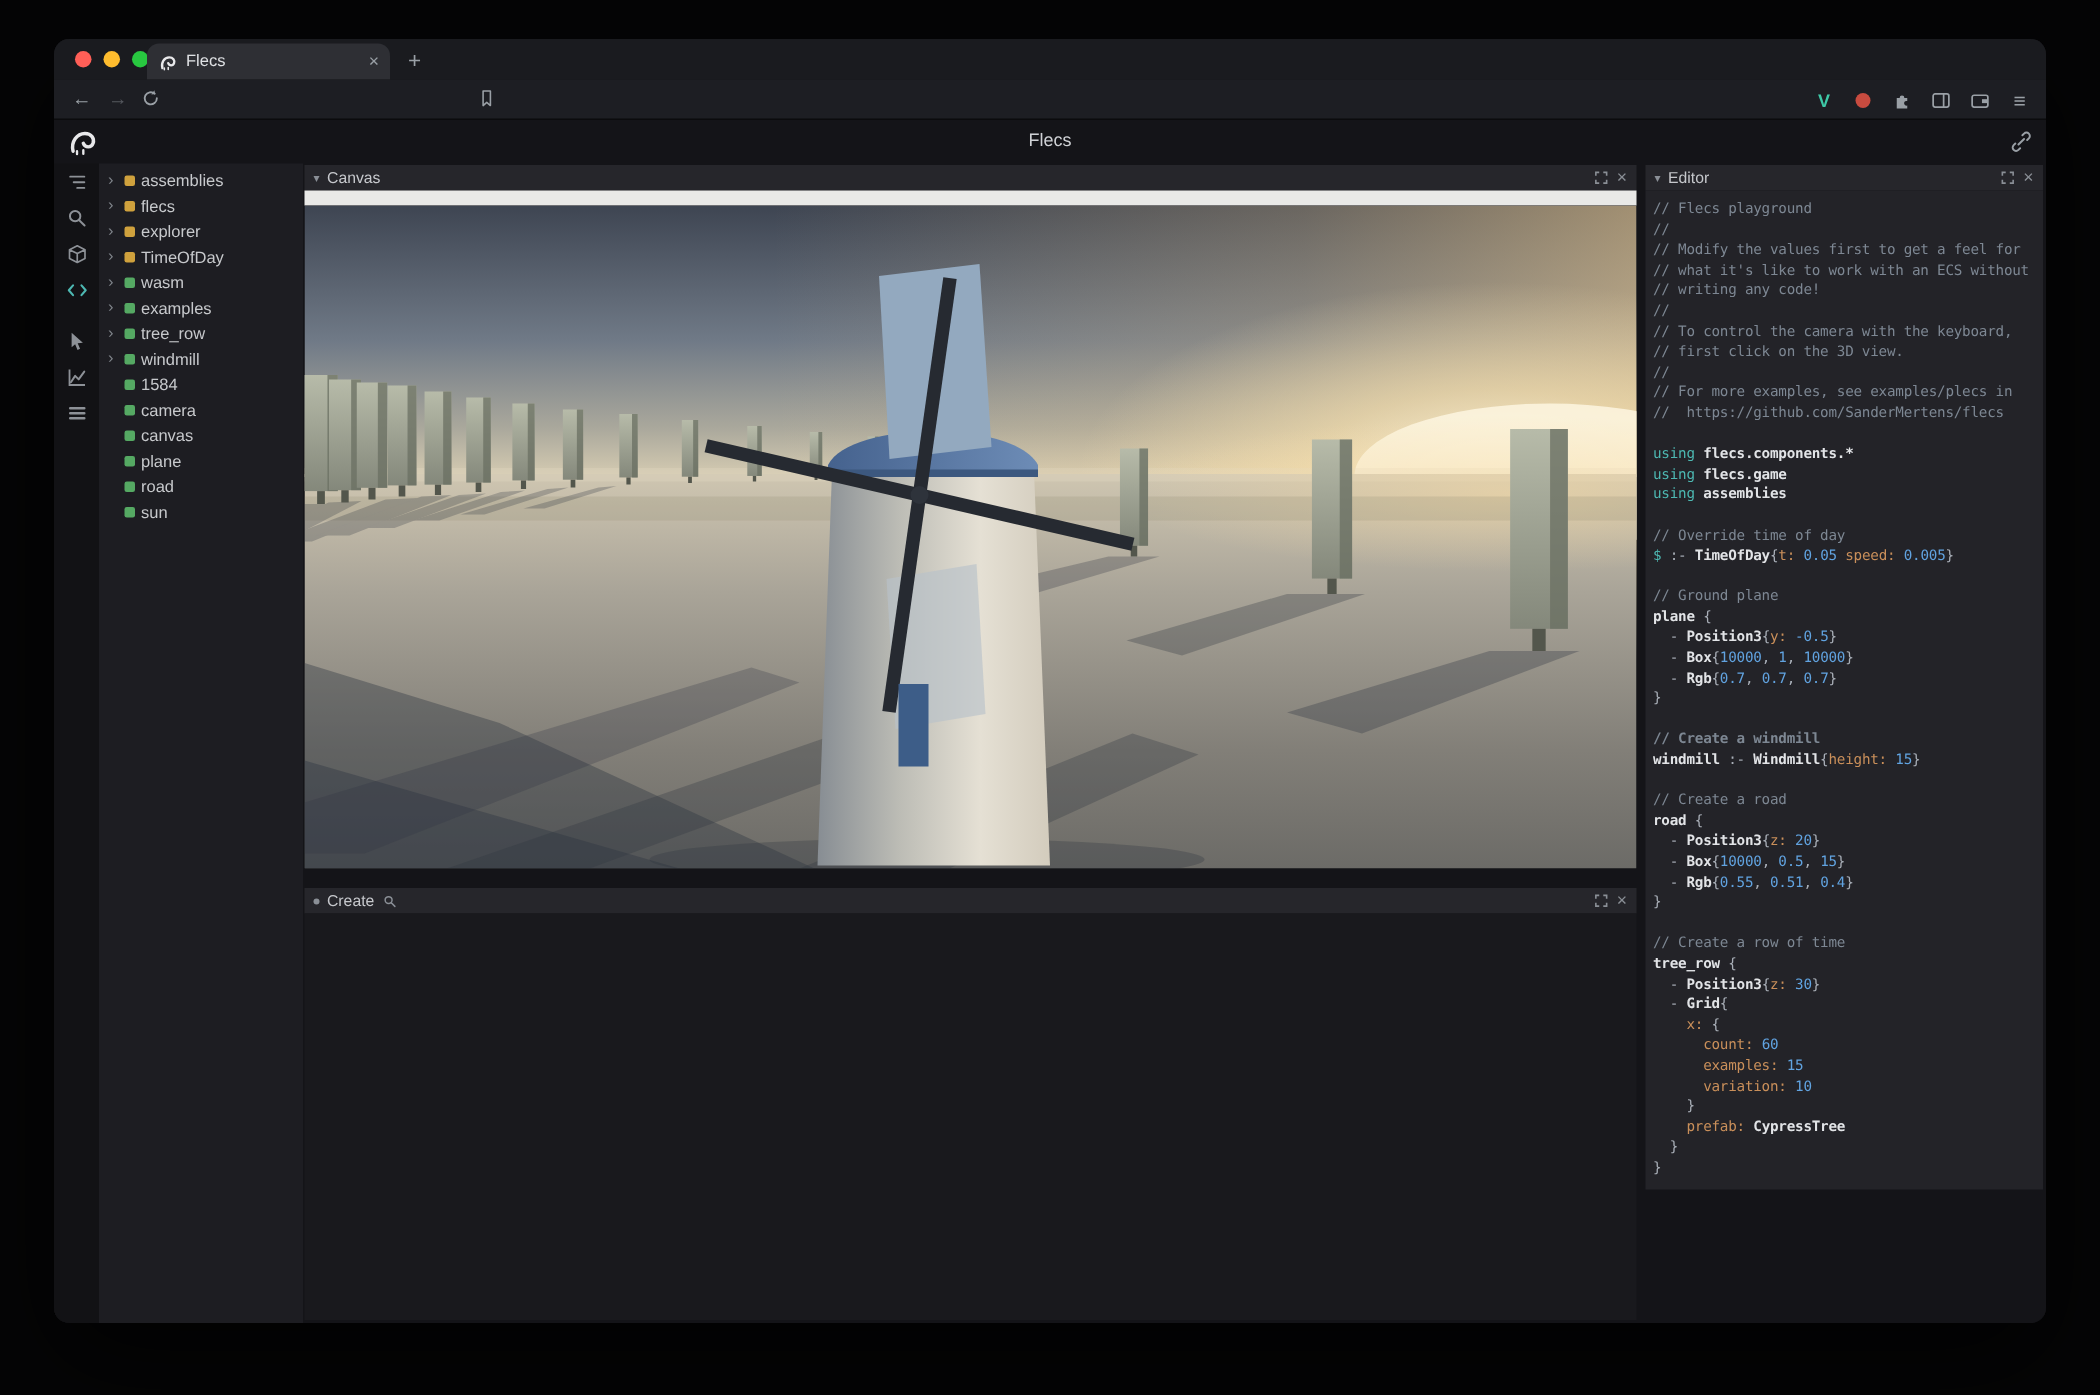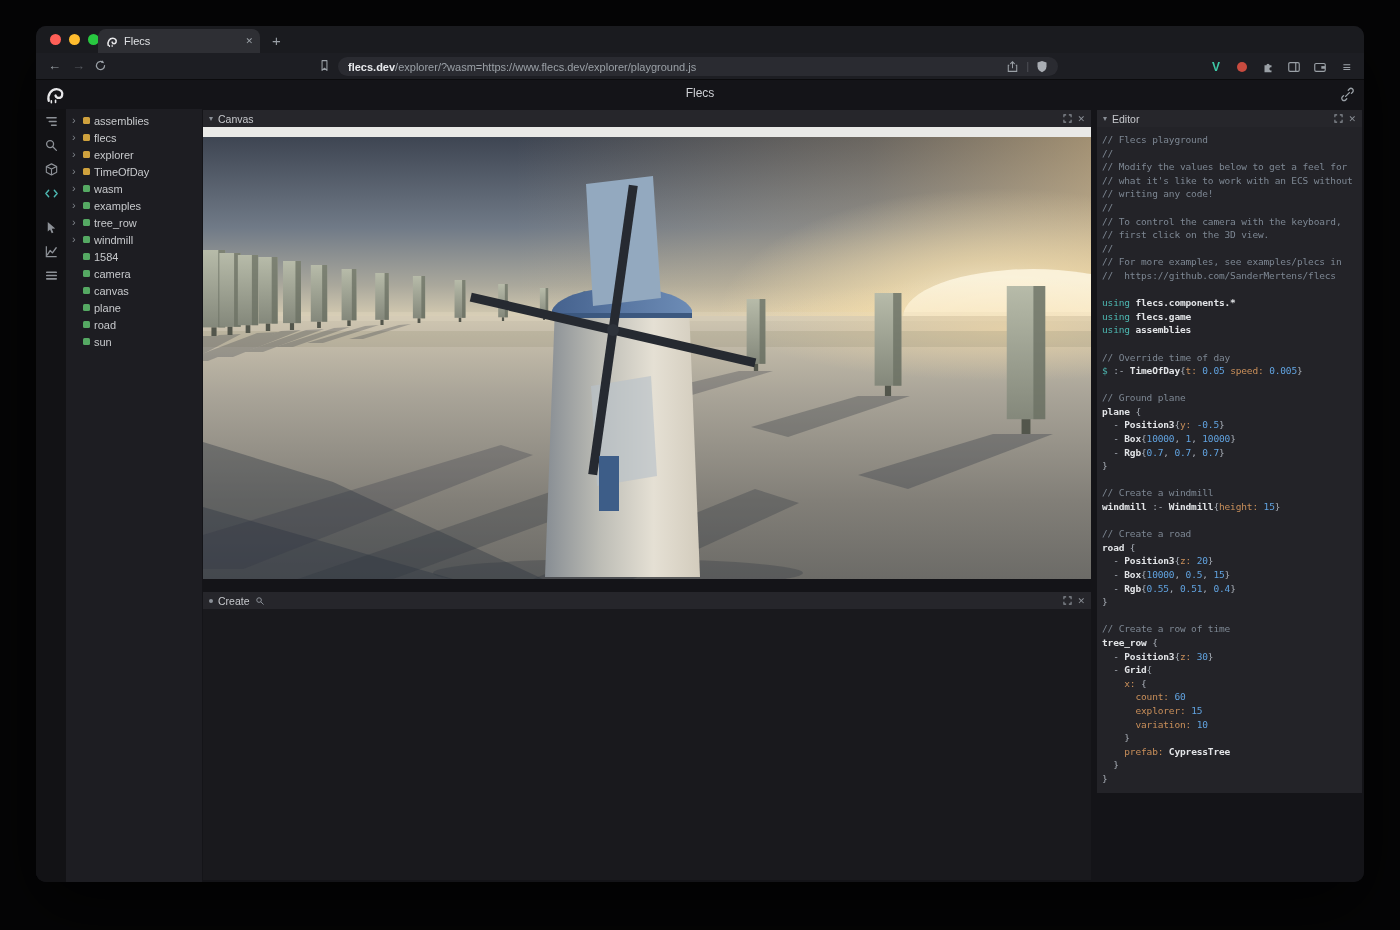--- a/index.html
+++ b/index.html
@@ -100,33 +100,20 @@
       <svg class="sic" width="13" height="13" viewBox="0 0 16 16">
           <path d="M13 8 a5 5 0 1 1 -1.7 -3.7" stroke="#9aa0a6" stroke-width="1.5" fill="none" stroke-linecap="round"></path>
           <path d="M11 1.5 l0.5 3 l-3 0.4" fill="#9aa0a6" stroke="none"></path>
         </svg>
     </span>
     <span class="navbtn" style="left:282px;top:6px">
       <svg class="sic" width="13" height="13" viewBox="0 0 16 16">
           <path d="M5 2 h6 v12 l-3 -2.6 L5 14 Z" stroke="#9aa0a6" stroke-width="1.3" fill="none" stroke-linejoin="round"></path>
         </svg>
     </span>
-    <div class="urlbar">
-      <span class="url"><b>flecs.dev</b><span>/explorer/?wasm=https://www.flecs.dev/explorer/playground.js</span></span>
-      <span class="url-right">
-        <svg class="sic" width="13" height="13" viewBox="0 0 16 16">
-          <path d="M4 6.5 h-1.2 v7.5 h10.4 v-7.5 H12" stroke="#9aa0a6" stroke-width="1.3" fill="none"></path>
-          <path d="M8 9.5 V2.5 M5.7 4.6 L8 2.2 L10.3 4.6" stroke="#9aa0a6" stroke-width="1.3" fill="none" stroke-linecap="round"></path>
-        </svg>
-        <span class="divider">|</span>
-        <svg class="sic" width="12" height="13" viewBox="0 0 16 17">
-          <path d="M8 1 L14 3 V8.5 C14 12.5 11 15 8 16 C5 15 2 12.5 2 8.5 V3 Z" fill="#a9adb3"></path>
-        </svg>
-      </span>
-    </div>
     <div class="tb-right">
       <span class="tb-icon vim">V</span>
       <span class="tb-icon">
           <span class="reddot"></span>
         </span>
       <span class="tb-icon">
         <svg class="sic" width="14" height="14" viewBox="0 0 16 16">
             <path d="M4 6 h2.2 a1.8 1.8 0 1 1 3.6 0 H12 v2.4 a1.8 1.8 0 1 0 0 3.4 V14 H4 Z" fill="#9aa0a6"></path>
           </svg>
       </span>
@@ -429,21 +416,21 @@
         <span class="hicon">
           <svg class="sic" width="9" height="9" viewBox="0 0 10 10">
               <path d="M1 3.5 V1 H3.5 M6.5 1 H9 V3.5 M9 6.5 V9 H6.5 M3.5 9 H1 V6.5" stroke="currentColor" stroke-width="1.2" fill="none"></path>
             </svg>
         </span>
         <span class="x">✕</span>
       </div>
       <div class="editor-body" id="code-lines">
           <div class="cl"><span class="tok-c" style="color: rgb(125, 135, 147);">// Flecs playground</span></div>
           <div class="cl"><span class="tok-c" style="color: rgb(125, 135, 147);">//</span></div>
-          <div class="cl"><span class="tok-c" style="color: rgb(125, 135, 147);">// Modify the values below to get a feel for</span></div>
+          <div class="cl"><span class="tok-c" style="color: rgb(125, 135, 147);">// Modify the values first to get a feel for</span></div>
           <div class="cl"><span class="tok-c" style="color: rgb(125, 135, 147);">// what it's like to work with an ECS without</span></div>
           <div class="cl"><span class="tok-c" style="color: rgb(125, 135, 147);">// writing any code!</span></div>
           <div class="cl"><span class="tok-c" style="color: rgb(125, 135, 147);">//</span></div>
           <div class="cl"><span class="tok-c" style="color: rgb(125, 135, 147);">// To control the camera with the keyboard,</span></div>
           <div class="cl"><span class="tok-c" style="color: rgb(125, 135, 147);">// first click on the 3D view.</span></div>
           <div class="cl"><span class="tok-c" style="color: rgb(125, 135, 147);">//</span></div>
           <div class="cl"><span class="tok-c" style="color: rgb(125, 135, 147);">// For more examples, see examples/plecs in</span></div>
           <div class="cl"><span class="tok-c" style="color: rgb(125, 135, 147);">//  https://github.com/SanderMertens/flecs</span></div>
           <div class="cl"> </div>
           <div class="cl"><span class="tok-k" style="color: rgb(77, 184, 178);">using </span><span class="tok-i" style="color: rgb(226, 228, 231);">flecs.components.*</span></div>
@@ -453,37 +440,37 @@
           <div class="cl"><span class="tok-c" style="color: rgb(125, 135, 147);">// Override time of day</span></div>
           <div class="cl"><span class="tok-k" style="color: rgb(77, 184, 178);">$</span><span class="tok-p" style="color: rgb(169, 175, 184);"> :- </span><span class="tok-i" style="color: rgb(226, 228, 231);">TimeOfDay</span><span class="tok-p" style="color: rgb(169, 175, 184);">{</span><span class="tok-a" style="color: rgb(201, 143, 90);">t:</span><span class="tok-p" style="color: rgb(169, 175, 184);"> </span><span class="tok-n" style="color: rgb(97, 163, 224);">0.05</span><span class="tok-p" style="color: rgb(169, 175, 184);"> </span><span class="tok-a" style="color: rgb(201, 143, 90);">speed:</span><span class="tok-p" style="color: rgb(169, 175, 184);"> </span><span class="tok-n" style="color: rgb(97, 163, 224);">0.005</span><span class="tok-p" style="color: rgb(169, 175, 184);">}</span></div>
           <div class="cl"> </div>
           <div class="cl"><span class="tok-c" style="color: rgb(125, 135, 147);">// Ground plane</span></div>
           <div class="cl"><span class="tok-i" style="color: rgb(226, 228, 231);">plane</span><span class="tok-p" style="color: rgb(169, 175, 184);"> {</span></div>
           <div class="cl"><span class="tok-p" style="color: rgb(169, 175, 184);">  - </span><span class="tok-i" style="color: rgb(226, 228, 231);">Position3</span><span class="tok-p" style="color: rgb(169, 175, 184);">{</span><span class="tok-a" style="color: rgb(201, 143, 90);">y:</span><span class="tok-p" style="color: rgb(169, 175, 184);"> </span><span class="tok-n" style="color: rgb(97, 163, 224);">-0.5</span><span class="tok-p" style="color: rgb(169, 175, 184);">}</span></div>
           <div class="cl"><span class="tok-p" style="color: rgb(169, 175, 184);">  - </span><span class="tok-i" style="color: rgb(226, 228, 231);">Box</span><span class="tok-p" style="color: rgb(169, 175, 184);">{</span><span class="tok-n" style="color: rgb(97, 163, 224);">10000</span><span class="tok-p" style="color: rgb(169, 175, 184);">, </span><span class="tok-n" style="color: rgb(97, 163, 224);">1</span><span class="tok-p" style="color: rgb(169, 175, 184);">, </span><span class="tok-n" style="color: rgb(97, 163, 224);">10000</span><span class="tok-p" style="color: rgb(169, 175, 184);">}</span></div>
           <div class="cl"><span class="tok-p" style="color: rgb(169, 175, 184);">  - </span><span class="tok-i" style="color: rgb(226, 228, 231);">Rgb</span><span class="tok-p" style="color: rgb(169, 175, 184);">{</span><span class="tok-n" style="color: rgb(97, 163, 224);">0.7</span><span class="tok-p" style="color: rgb(169, 175, 184);">, </span><span class="tok-n" style="color: rgb(97, 163, 224);">0.7</span><span class="tok-p" style="color: rgb(169, 175, 184);">, </span><span class="tok-n" style="color: rgb(97, 163, 224);">0.7</span><span class="tok-p" style="color: rgb(169, 175, 184);">}</span></div>
           <div class="cl"><span class="tok-p" style="color: rgb(169, 175, 184);">}</span></div>
           <div class="cl"> </div>
-          <div class="cl"><span class="tok-c" style="color: rgb(125, 135, 147);">// Create a windmill</span></div>
+          <div class="cl"><span class="tok-c" style="color: rgb(125, 135, 147); font-weight: bold;">// Create a windmill</span></div>
           <div class="cl"><span class="tok-i" style="color: rgb(226, 228, 231);">windmill</span><span class="tok-p" style="color: rgb(169, 175, 184);"> :- </span><span class="tok-i" style="color: rgb(226, 228, 231);">Windmill</span><span class="tok-p" style="color: rgb(169, 175, 184);">{</span><span class="tok-a" style="color: rgb(201, 143, 90);">height:</span><span class="tok-p" style="color: rgb(169, 175, 184);"> </span><span class="tok-n" style="color: rgb(97, 163, 224);">15</span><span class="tok-p" style="color: rgb(169, 175, 184);">}</span></div>
           <div class="cl"> </div>
           <div class="cl"><span class="tok-c" style="color: rgb(125, 135, 147);">// Create a road</span></div>
           <div class="cl"><span class="tok-i" style="color: rgb(226, 228, 231);">road</span><span class="tok-p" style="color: rgb(169, 175, 184);"> {</span></div>
           <div class="cl"><span class="tok-p" style="color: rgb(169, 175, 184);">  - </span><span class="tok-i" style="color: rgb(226, 228, 231);">Position3</span><span class="tok-p" style="color: rgb(169, 175, 184);">{</span><span class="tok-a" style="color: rgb(201, 143, 90);">z:</span><span class="tok-p" style="color: rgb(169, 175, 184);"> </span><span class="tok-n" style="color: rgb(97, 163, 224);">20</span><span class="tok-p" style="color: rgb(169, 175, 184);">}</span></div>
           <div class="cl"><span class="tok-p" style="color: rgb(169, 175, 184);">  - </span><span class="tok-i" style="color: rgb(226, 228, 231);">Box</span><span class="tok-p" style="color: rgb(169, 175, 184);">{</span><span class="tok-n" style="color: rgb(97, 163, 224);">10000</span><span class="tok-p" style="color: rgb(169, 175, 184);">, </span><span class="tok-n" style="color: rgb(97, 163, 224);">0.5</span><span class="tok-p" style="color: rgb(169, 175, 184);">, </span><span class="tok-n" style="color: rgb(97, 163, 224);">15</span><span class="tok-p" style="color: rgb(169, 175, 184);">}</span></div>
           <div class="cl"><span class="tok-p" style="color: rgb(169, 175, 184);">  - </span><span class="tok-i" style="color: rgb(226, 228, 231);">Rgb</span><span class="tok-p" style="color: rgb(169, 175, 184);">{</span><span class="tok-n" style="color: rgb(97, 163, 224);">0.55</span><span class="tok-p" style="color: rgb(169, 175, 184);">, </span><span class="tok-n" style="color: rgb(97, 163, 224);">0.51</span><span class="tok-p" style="color: rgb(169, 175, 184);">, </span><span class="tok-n" style="color: rgb(97, 163, 224);">0.4</span><span class="tok-p" style="color: rgb(169, 175, 184);">}</span></div>
           <div class="cl"><span class="tok-p" style="color: rgb(169, 175, 184);">}</span></div>
           <div class="cl"> </div>
           <div class="cl"><span class="tok-c" style="color: rgb(125, 135, 147);">// Create a row of time</span></div>
           <div class="cl"><span class="tok-i" style="color: rgb(226, 228, 231);">tree_row</span><span class="tok-p" style="color: rgb(169, 175, 184);"> {</span></div>
           <div class="cl"><span class="tok-p" style="color: rgb(169, 175, 184);">  - </span><span class="tok-i" style="color: rgb(226, 228, 231);">Position3</span><span class="tok-p" style="color: rgb(169, 175, 184);">{</span><span class="tok-a" style="color: rgb(201, 143, 90);">z:</span><span class="tok-p" style="color: rgb(169, 175, 184);"> </span><span class="tok-n" style="color: rgb(97, 163, 224);">30</span><span class="tok-p" style="color: rgb(169, 175, 184);">}</span></div>
           <div class="cl"><span class="tok-p" style="color: rgb(169, 175, 184);">  - </span><span class="tok-i" style="color: rgb(226, 228, 231);">Grid</span><span class="tok-p" style="color: rgb(169, 175, 184);">{</span></div>
           <div class="cl"><span class="tok-p" style="color: rgb(169, 175, 184);">    </span><span class="tok-a" style="color: rgb(201, 143, 90);">x:</span><span class="tok-p" style="color: rgb(169, 175, 184);"> {</span></div>
           <div class="cl"><span class="tok-p" style="color: rgb(169, 175, 184);">      </span><span class="tok-a" style="color: rgb(201, 143, 90);">count:</span><span class="tok-p" style="color: rgb(169, 175, 184);"> </span><span class="tok-n" style="color: rgb(97, 163, 224);">60</span></div>
-          <div class="cl"><span class="tok-p" style="color: rgb(169, 175, 184);">      </span><span class="tok-a" style="color: rgb(201, 143, 90);">explorer:</span><span class="tok-p" style="color: rgb(169, 175, 184);"> </span><span class="tok-n" style="color: rgb(97, 163, 224);">15</span></div>
+          <div class="cl"><span class="tok-p" style="color: rgb(169, 175, 184);">      </span><span class="tok-a" style="color: rgb(201, 143, 90);">examples:</span><span class="tok-p" style="color: rgb(169, 175, 184);"> </span><span class="tok-n" style="color: rgb(97, 163, 224);">15</span></div>
           <div class="cl"><span class="tok-p" style="color: rgb(169, 175, 184);">      </span><span class="tok-a" style="color: rgb(201, 143, 90);">variation:</span><span class="tok-p" style="color: rgb(169, 175, 184);"> </span><span class="tok-n" style="color: rgb(97, 163, 224);">10</span></div>
           <div class="cl"><span class="tok-p" style="color: rgb(169, 175, 184);">    }</span></div>
           <div class="cl"><span class="tok-p" style="color: rgb(169, 175, 184);">    </span><span class="tok-a" style="color: rgb(201, 143, 90);">prefab:</span><span class="tok-p" style="color: rgb(169, 175, 184);"> </span><span class="tok-i" style="color: rgb(226, 228, 231);">CypressTree</span></div>
           <div class="cl"><span class="tok-p" style="color: rgb(169, 175, 184);">  }</span></div>
           <div class="cl"><span class="tok-p" style="color: rgb(169, 175, 184);">}</span></div>
         </div>
     </div>
 
   </div>
 </div>

